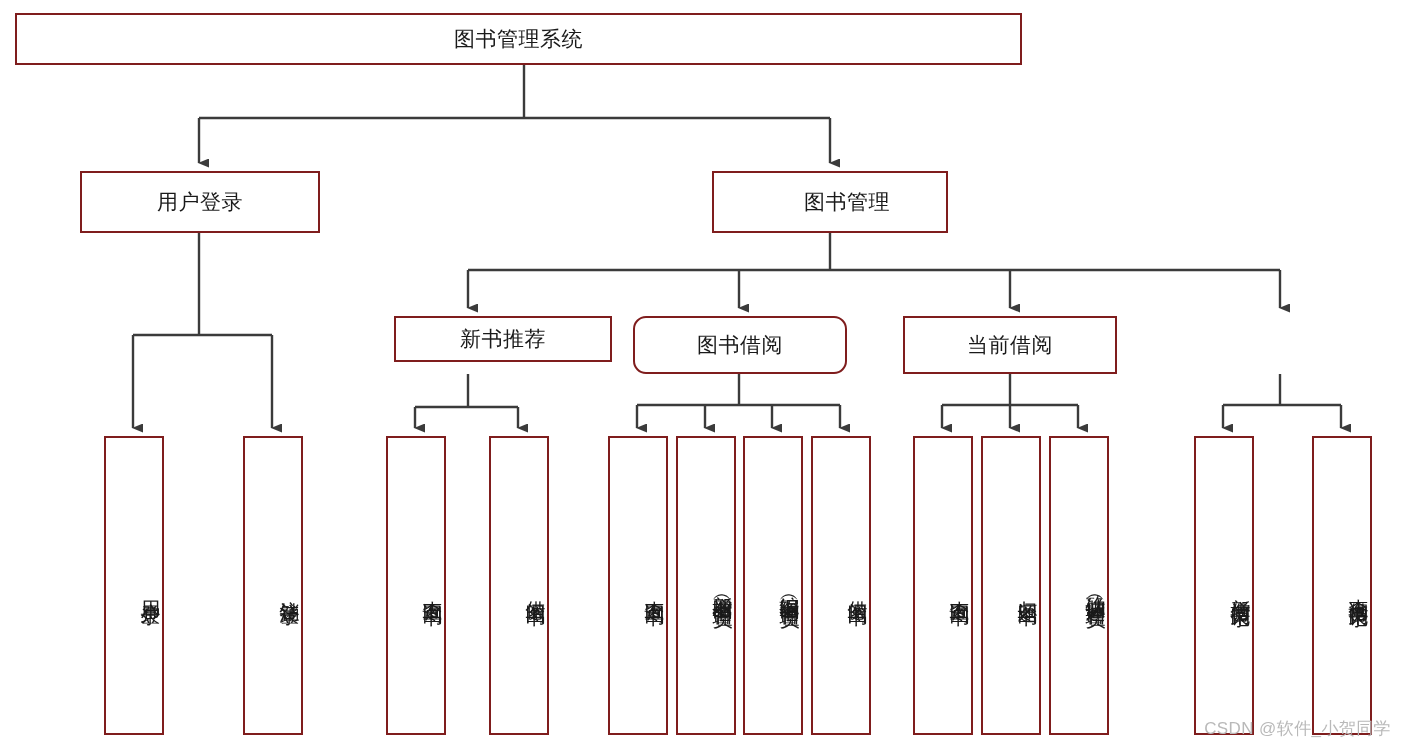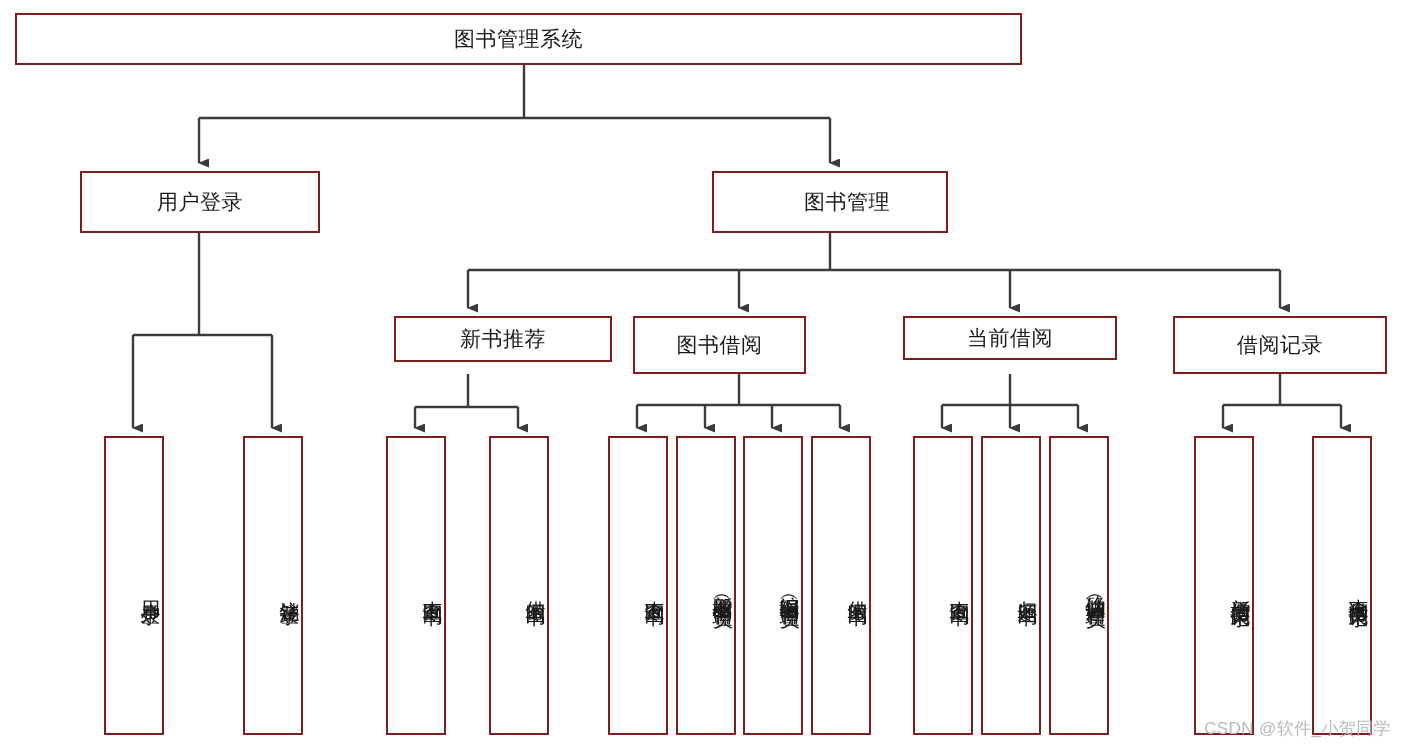--- a/index.html
+++ b/index.html
@@ -126,28 +126,25 @@
   <div class="node horiz" style="left:80px; top:171px; width:240px; height:62px;">
     <span class="lbl">用户登录</span>
   </div>
   <div class="node horiz" style="left:712px; top:171px; width:236px; height:62px;padding-left:34px;">
     <span class="lbl">图书管理</span>
   </div>
 
   <div class="node horiz" style="left:360px; top:316px; width:218px; height:46px;margin-left:34px;">
     <span class="lbl">新书推荐</span>
   </div>
-  <div class="node horiz" style="left:633px; top:316px; width:173px; height:58px;">
+  <div class="node horiz" style="left:633px; top:316px; width:214px; height:58px;border-radius:13px;">
     <span class="lbl">图书借阅</span>
   </div>
-  <div class="node horiz" style="left:903px; top:316px; width:214px; height:44px;">
+  <div class="node horiz" style="left:903px; top:316px; width:214px; height:58px;">
     <span class="lbl">当前借阅</span>
-  </div>
-  <div class="node horiz" style="left:1173px; top:316px; width:214px; height:58px;">
-    <span class="lbl">借阅记录</span>
   </div>
 
   <div class="node leaf" style="left:104px; top:436px; width:60px; height:299px;">
     <span class="lbl">用户登录</span>
   </div>
   <div class="node leaf" style="left:243px; top:436px; width:60px; height:299px;">
     <span class="lbl">注销登录</span>
   </div>
 
   <div class="node leaf" style="left:386px; top:436px; width:60px; height:299px;">

